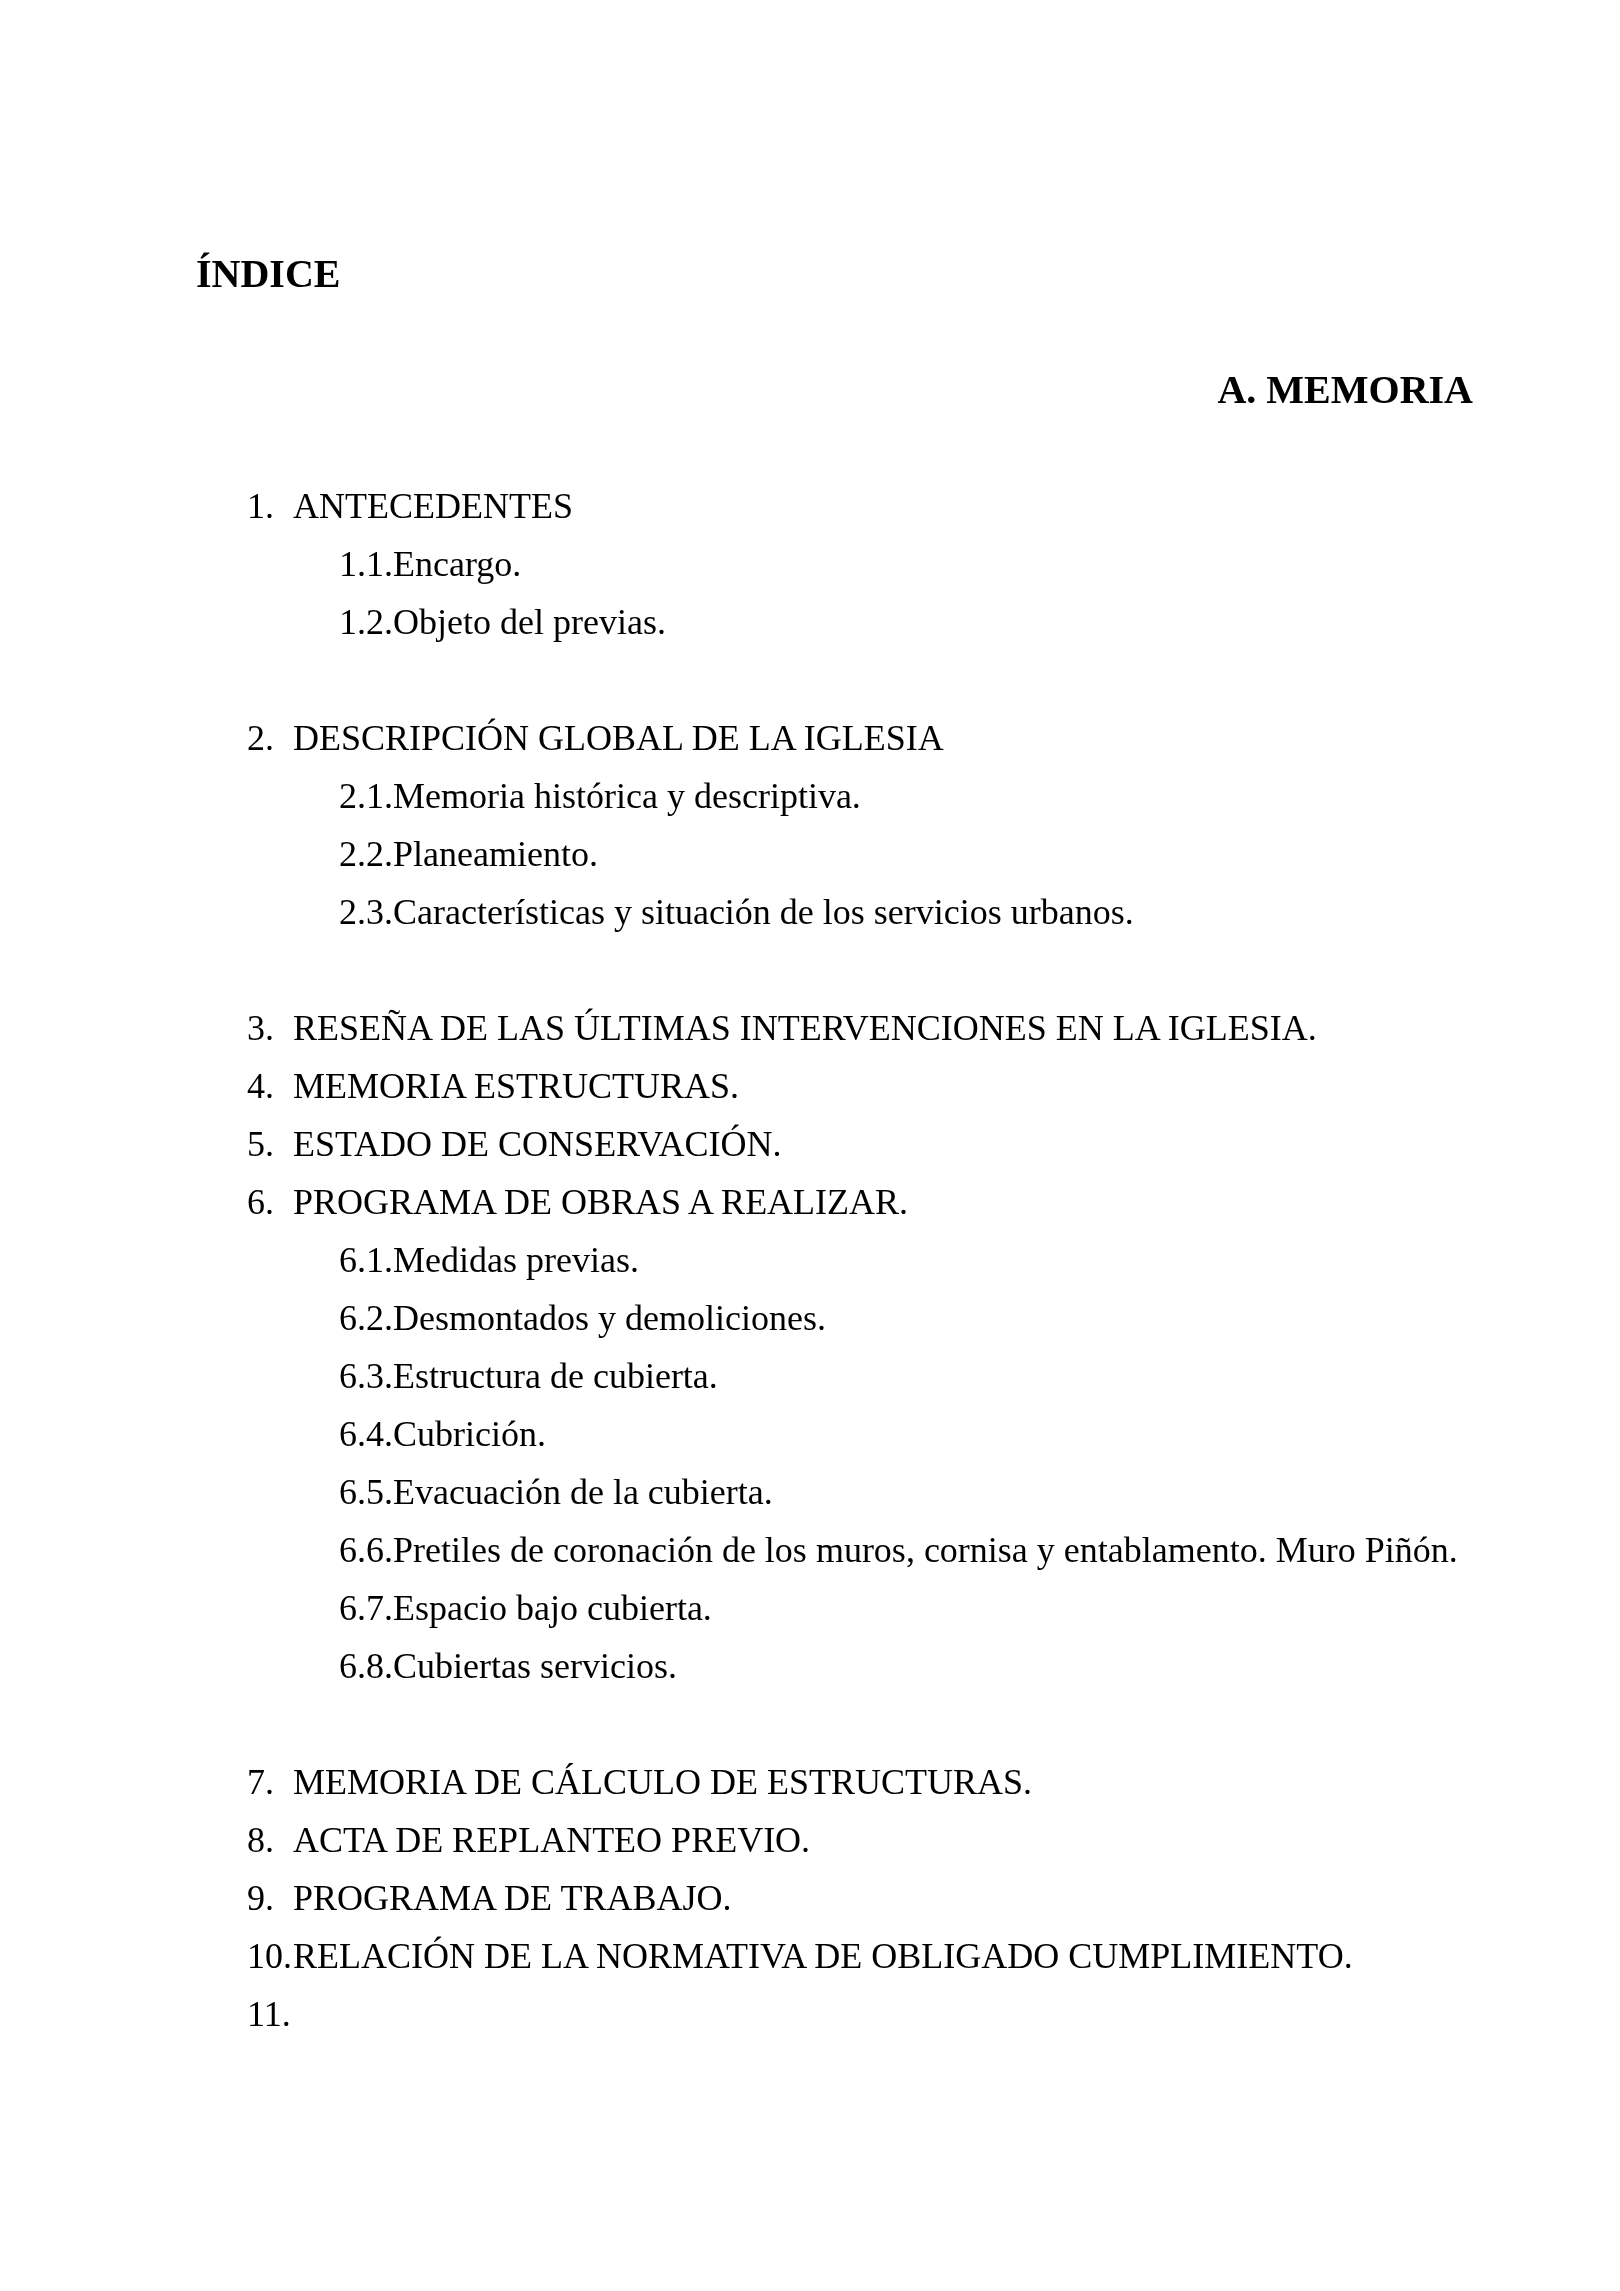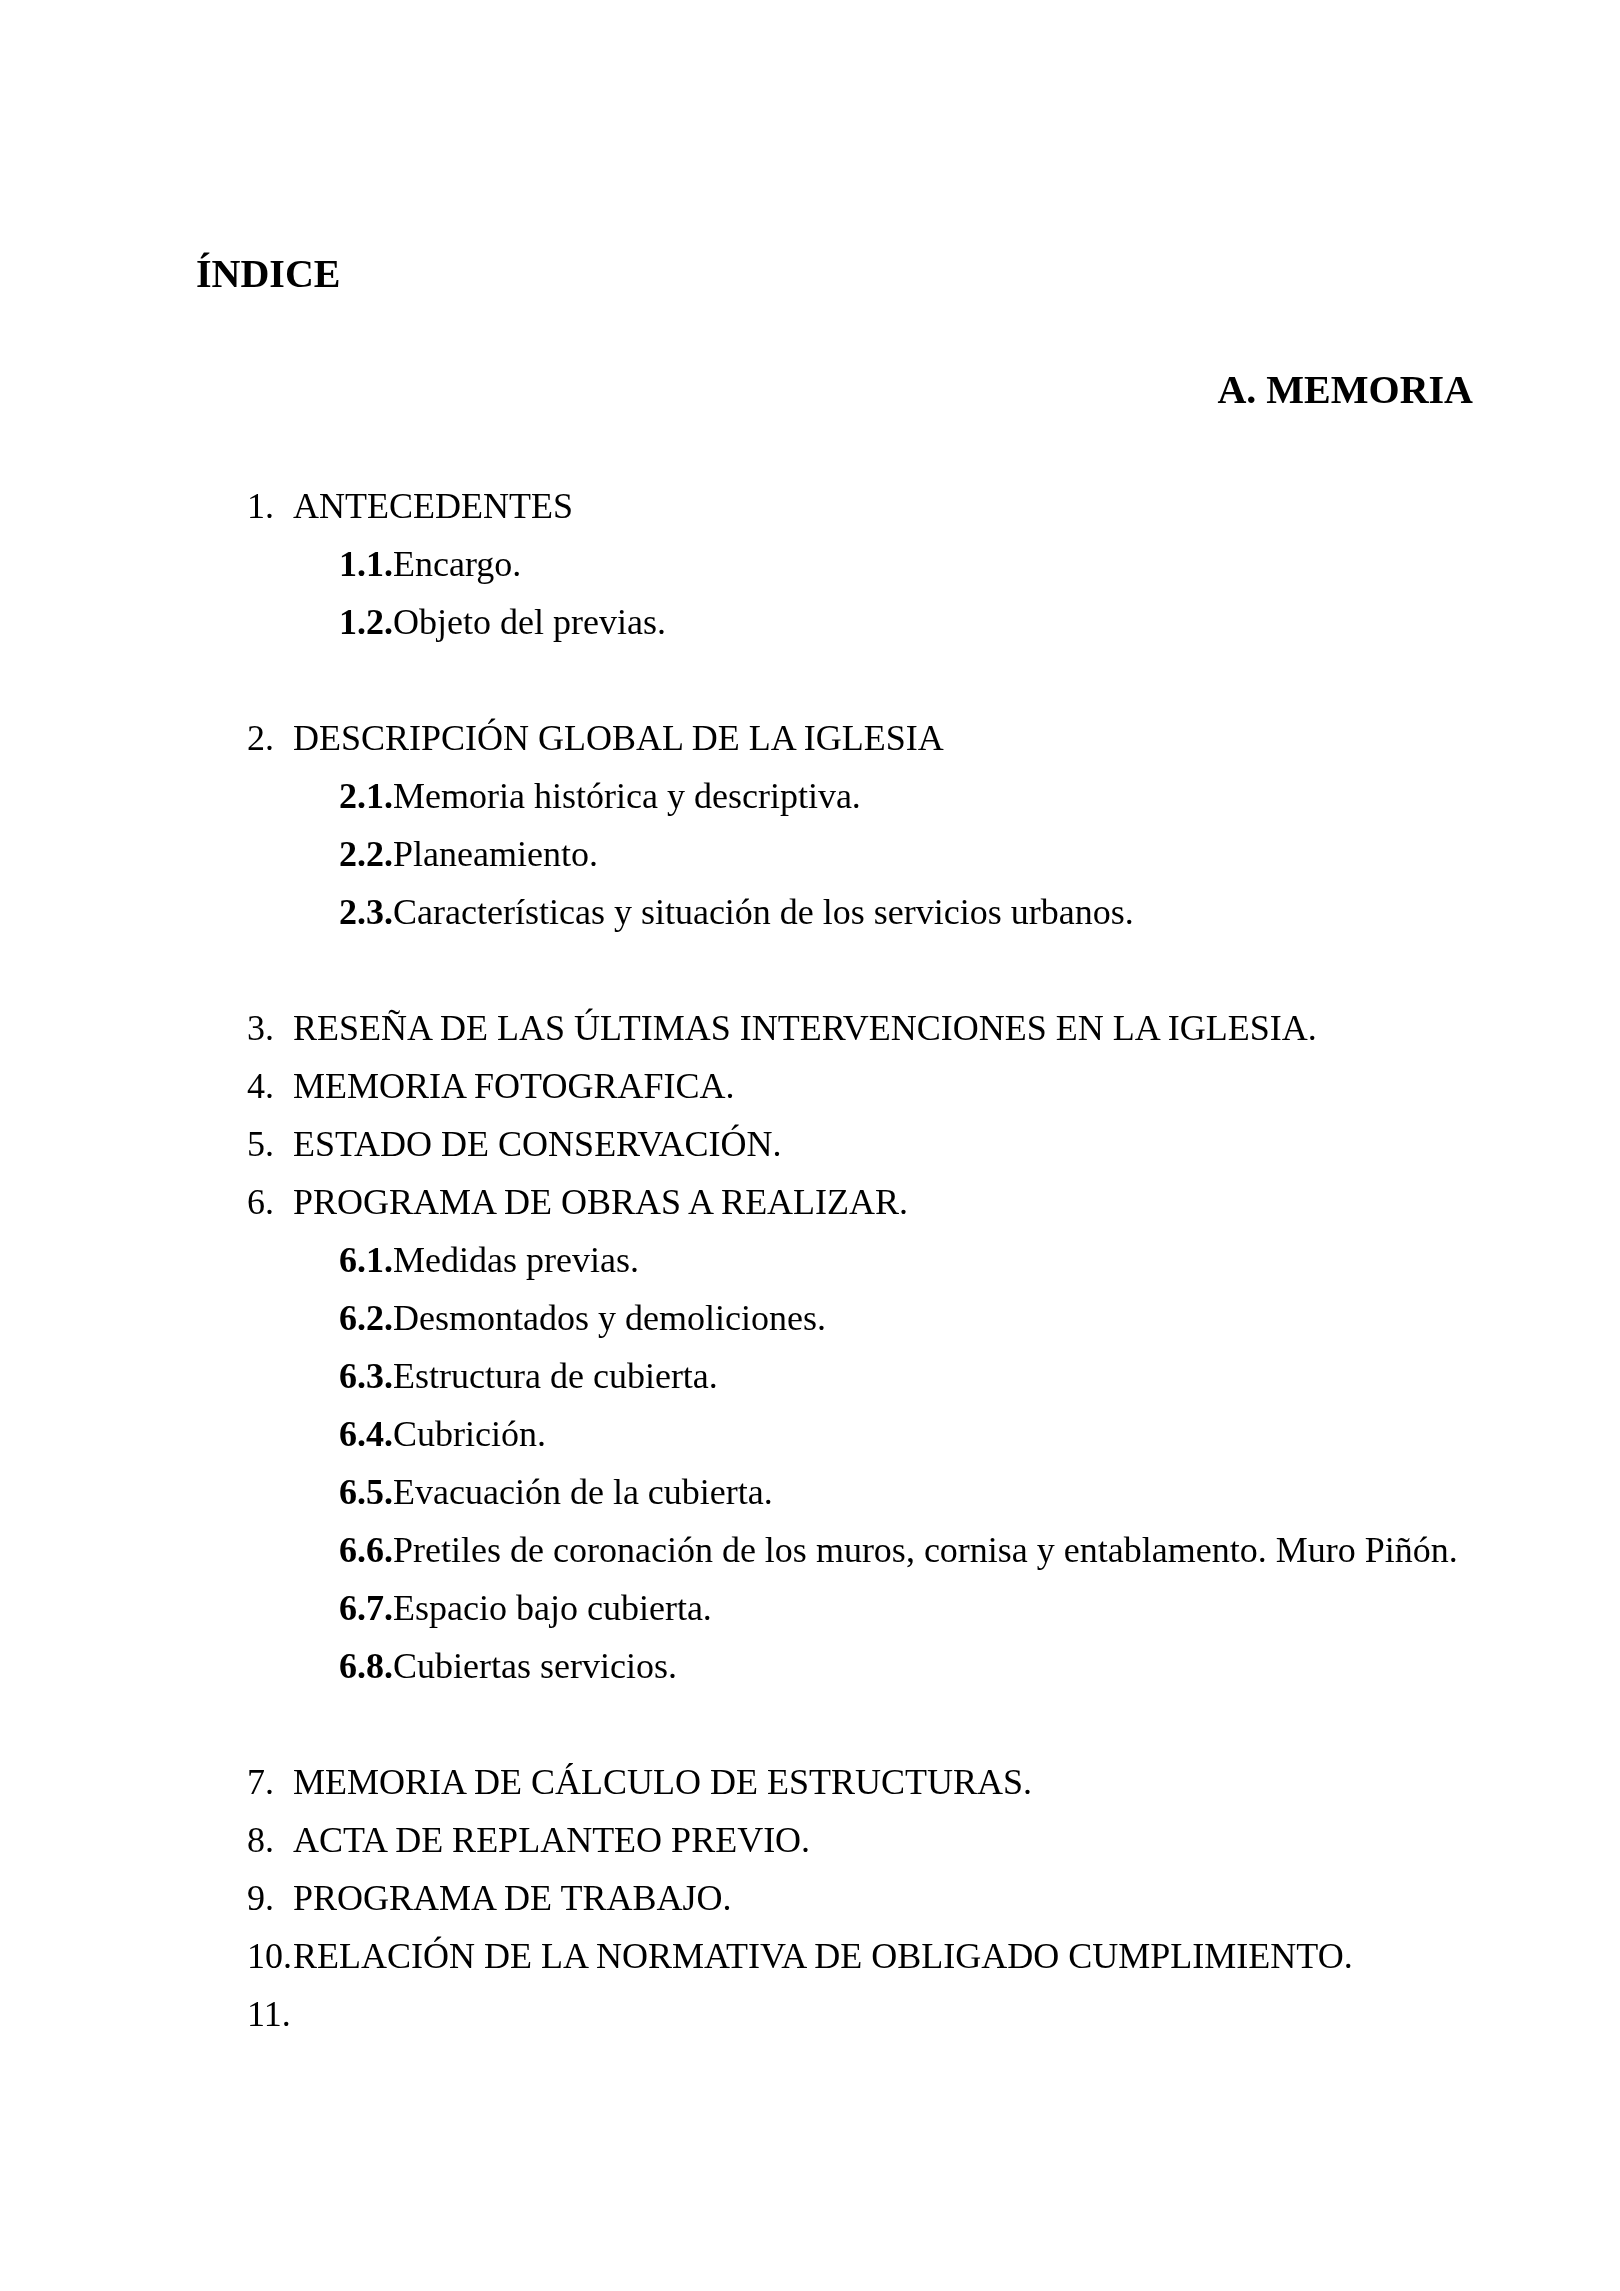--- a/index.html
+++ b/index.html
@@ -58,21 +58,20 @@
     padding-left: 51px;
   }
   .toc-item.level-1 .num {
     width: 46px;
   }
   .toc-item.level-2 {
     padding-left: 143px;
   }
   .toc-item.level-2 .num {
     width: 54px;
-    font-weight: bold;
   }
   .toc-item .label {
     flex: 0 1 auto;
   }
 </style>
 </head>
 <body>
 
 <div class="page">
 
@@ -116,21 +115,21 @@
       </div>
     </div>
 
     <div class="toc-group">
       <div class="toc-item level-1">
         <span class="num">3.</span>
         <span class="label">RESEÑA DE LAS ÚLTIMAS INTERVENCIONES EN LA IGLESIA.</span>
       </div>
       <div class="toc-item level-1">
         <span class="num">4.</span>
-        <span class="label">MEMORIA FOTOGRAFICA.</span>
+        <span class="label">MEMORIA ESTRUCTURAS.</span>
       </div>
       <div class="toc-item level-1">
         <span class="num">5.</span>
         <span class="label">ESTADO DE CONSERVACIÓN.</span>
       </div>
       <div class="toc-item level-1">
         <span class="num">6.</span>
         <span class="label">PROGRAMA DE OBRAS A REALIZAR.</span>
       </div>
       <div class="toc-item level-2">

